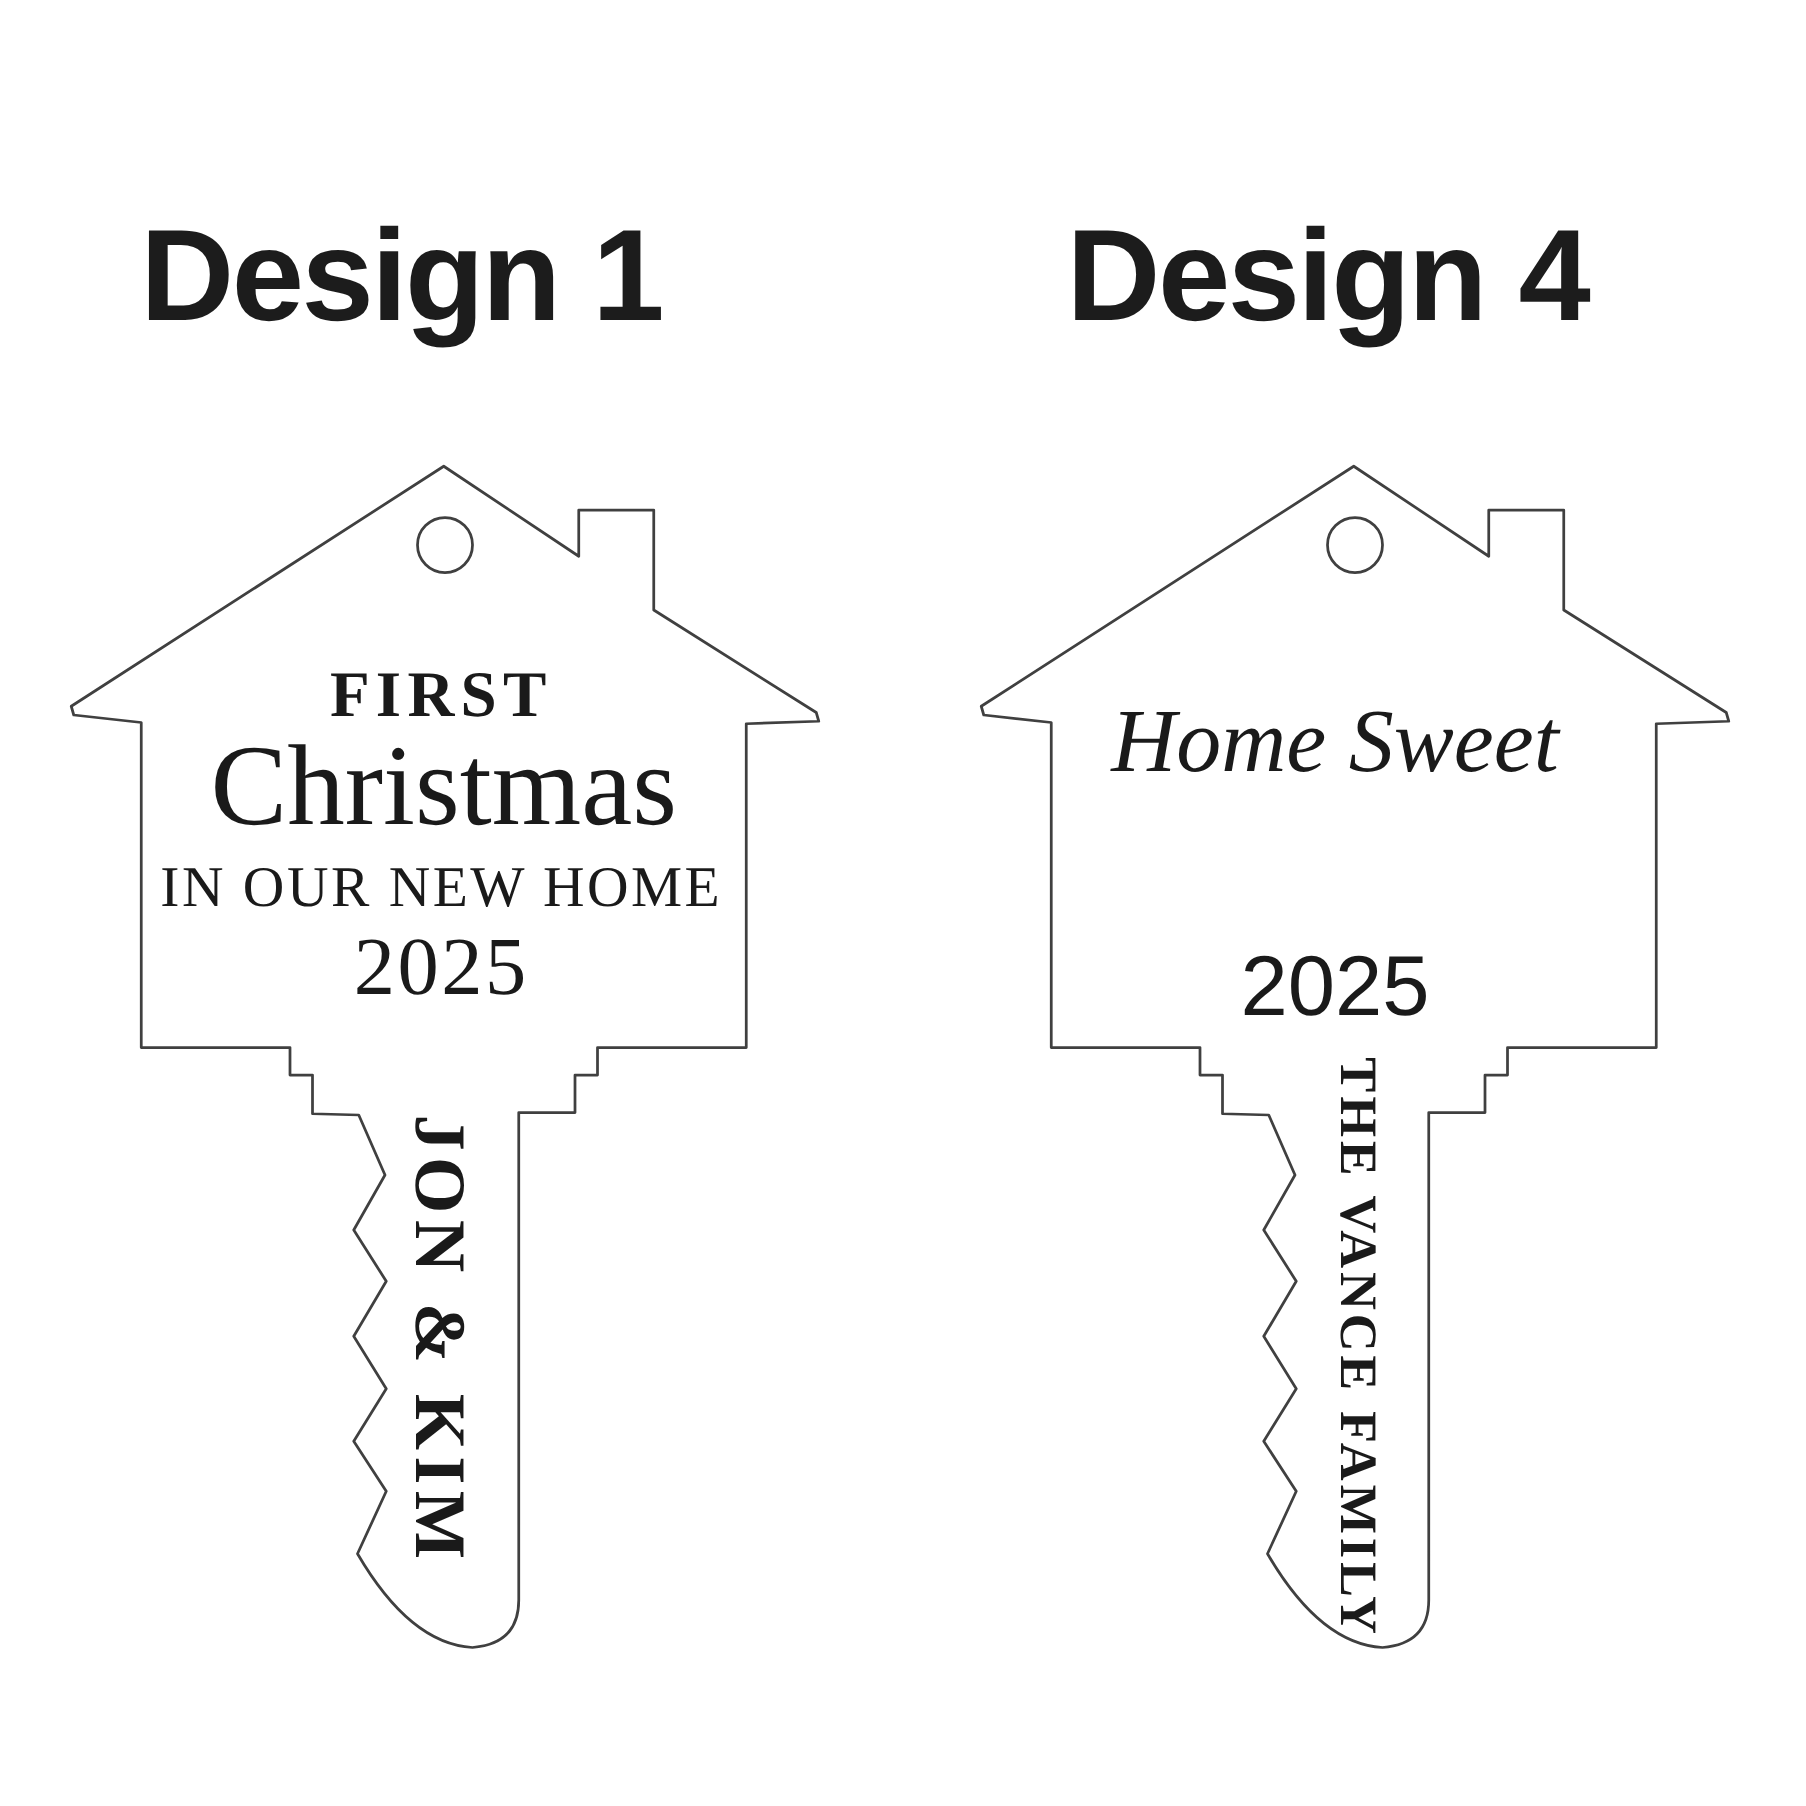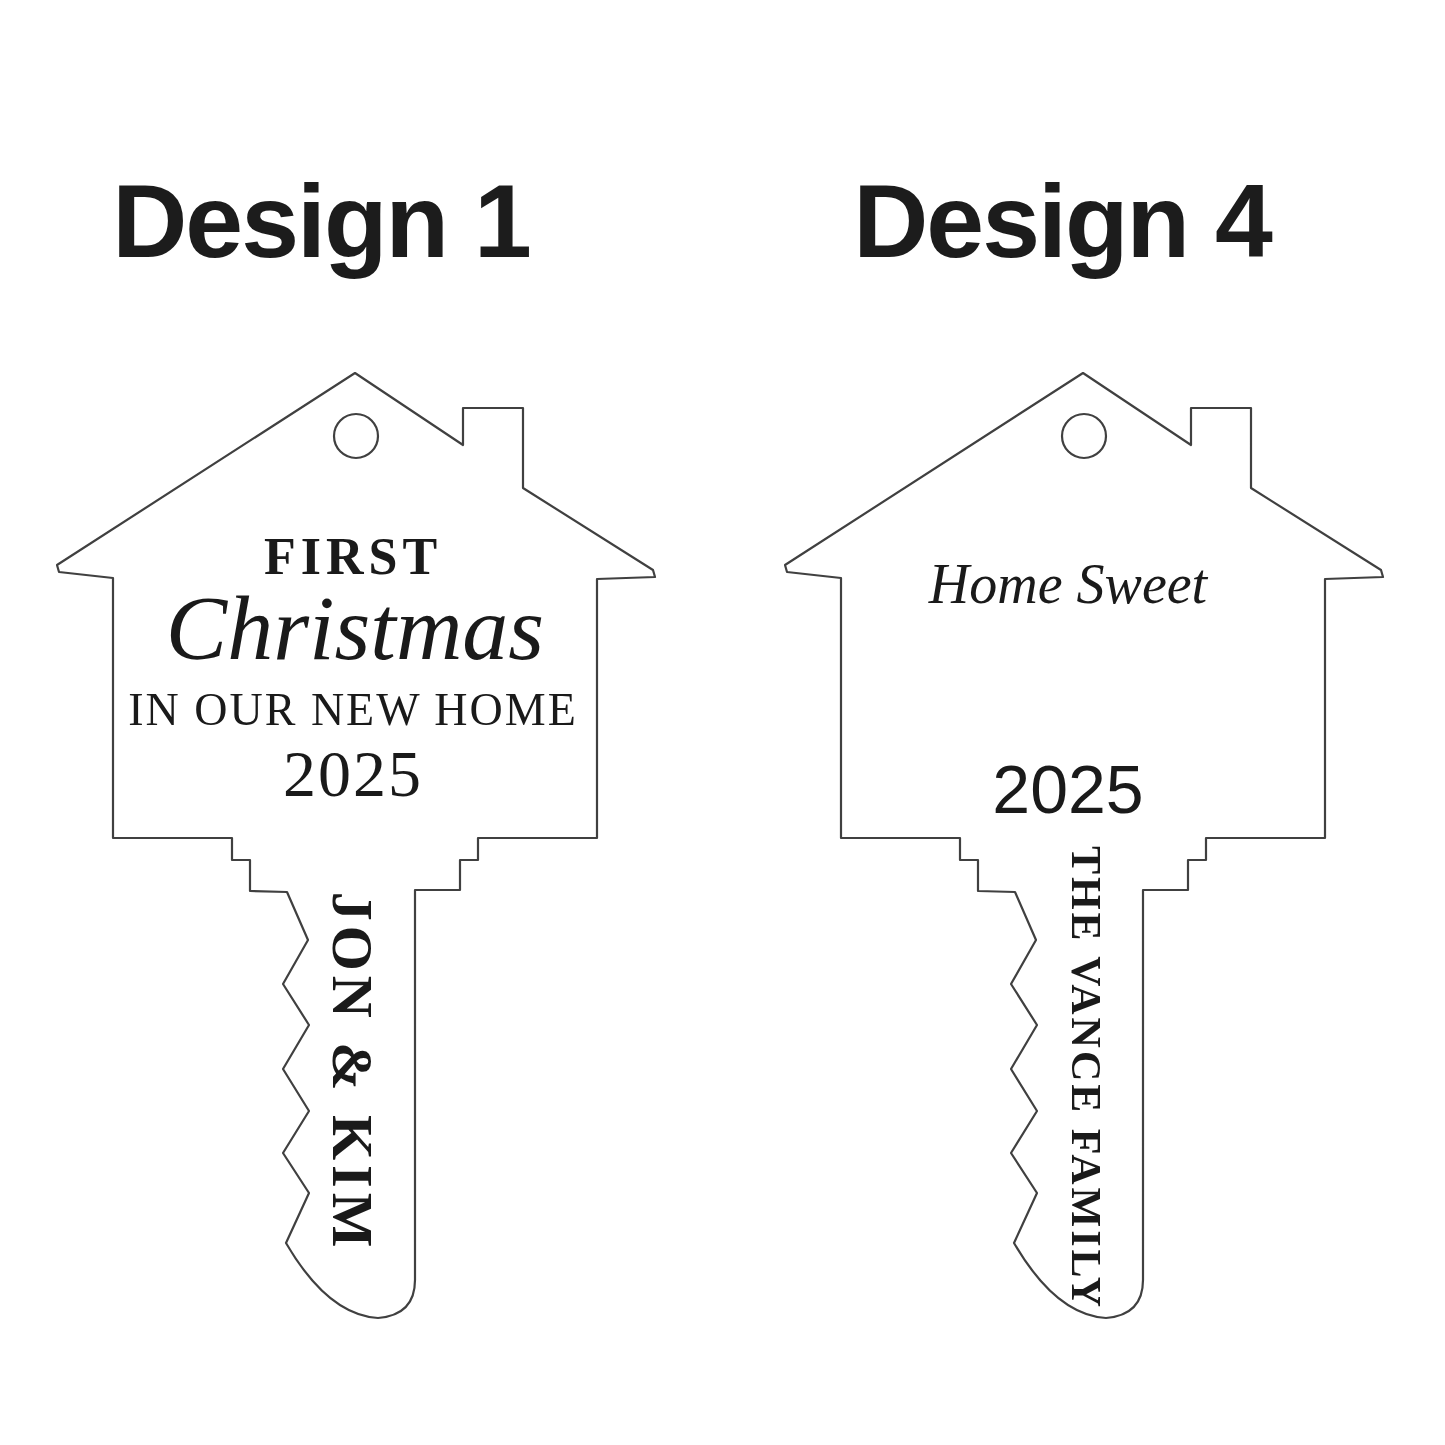--- a/index.html
+++ b/index.html
@@ -25,37 +25,36 @@
 
   .key-svg { position: absolute; width: 620px; height: 990px; }
 
   .line-first {
     font-family: "Liberation Serif", serif;
     font-size: 52px;
     letter-spacing: 5px;
   }
   .line-script-lg {
     font-family: "Liberation Serif", serif;
-    font-style: italic;
     font-size: 92px;
   }
   .line-caps {
     font-family: "Liberation Serif", serif;
     font-size: 46px;
     letter-spacing: 2px;
   }
   .line-year-serif {
     font-family: "Liberation Serif", serif;
     font-size: 66px;
     letter-spacing: 2px;
   }
   .line-script-2 {
     font-family: "Liberation Serif", serif;
     font-style: italic;
-    font-size: 56px;
+    font-size: 72px;
   }
   .line-year-sans {
     font-family: "Liberation Sans", sans-serif;
     font-size: 68px;
   }
   .shaft-text {
     font-family: "Liberation Serif", serif;
     font-weight: bold;
     position: absolute;
     white-space: nowrap;

